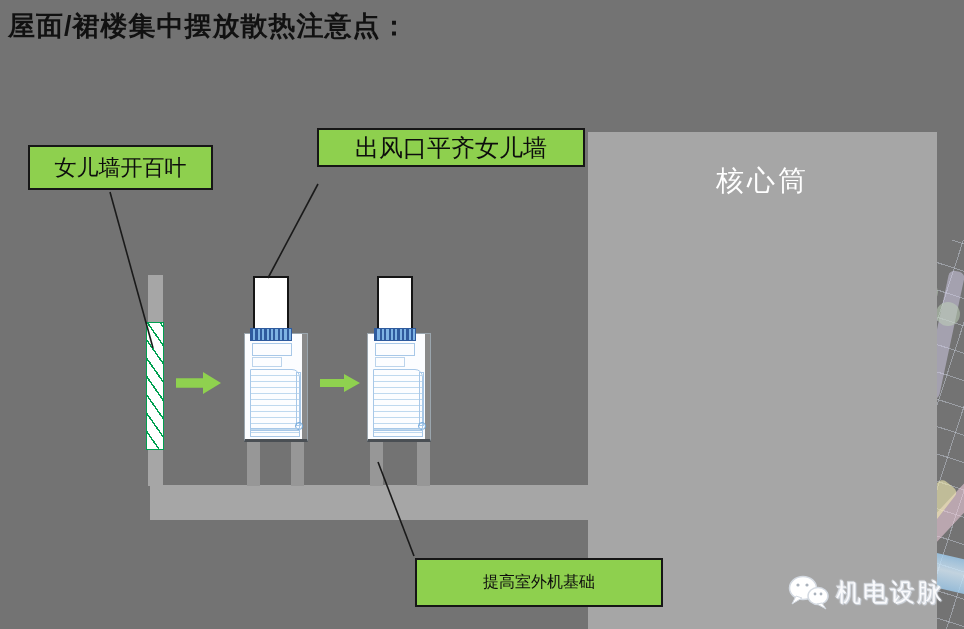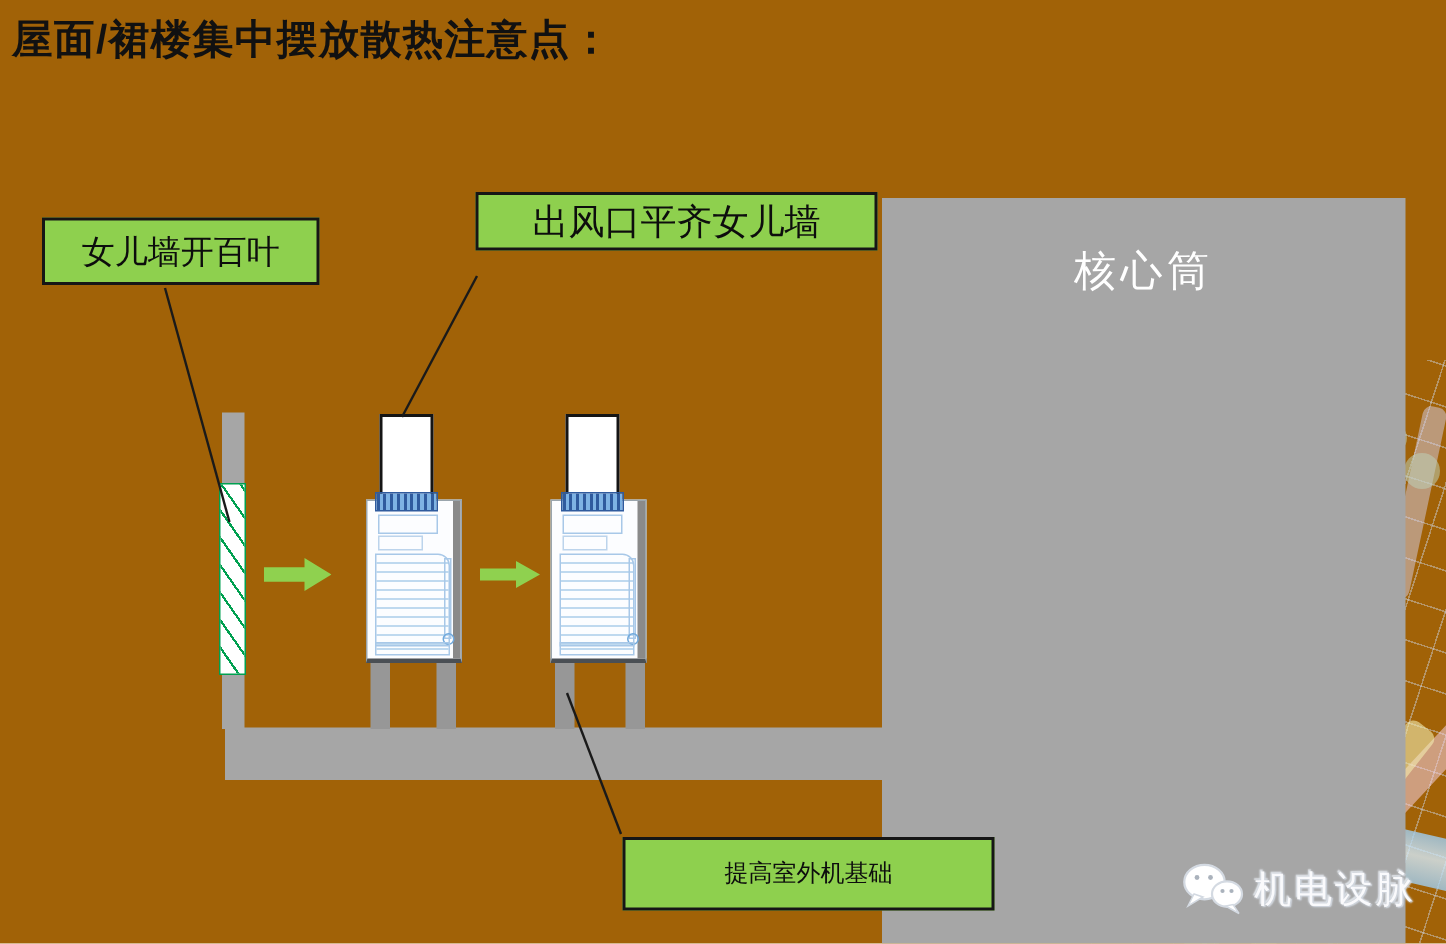--- a/index.html
+++ b/index.html
@@ -1,17 +1,17 @@
 <!DOCTYPE html>
 <html><head>
 <meta charset="utf-8">
 <style>
   html,body{margin:0;padding:0;background:#fff;}
   .canvas{
-    position:relative;width:964px;height:629px;background:#a16207;overflow:hidden;
+    position:relative;width:964px;height:629px;background:#737373;overflow:hidden;
     font-family:"Liberation Sans","DejaVu Sans",sans-serif;
   }
   .abs{position:absolute;}
   
   .slide-title{
     left:8px;top:8px;font-size:27px;font-weight:bold;color:#111;
     letter-spacing:1px;z-index:5;
   }
   
   .glabel{

